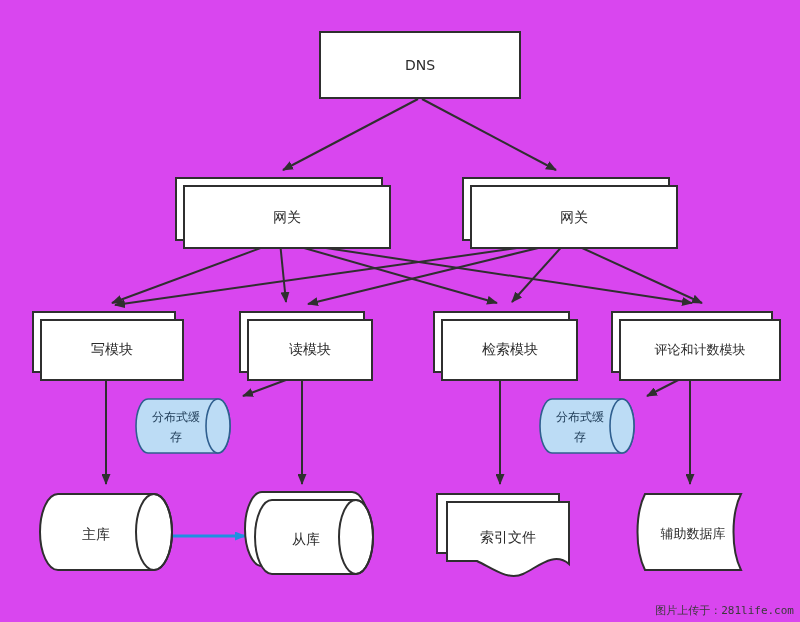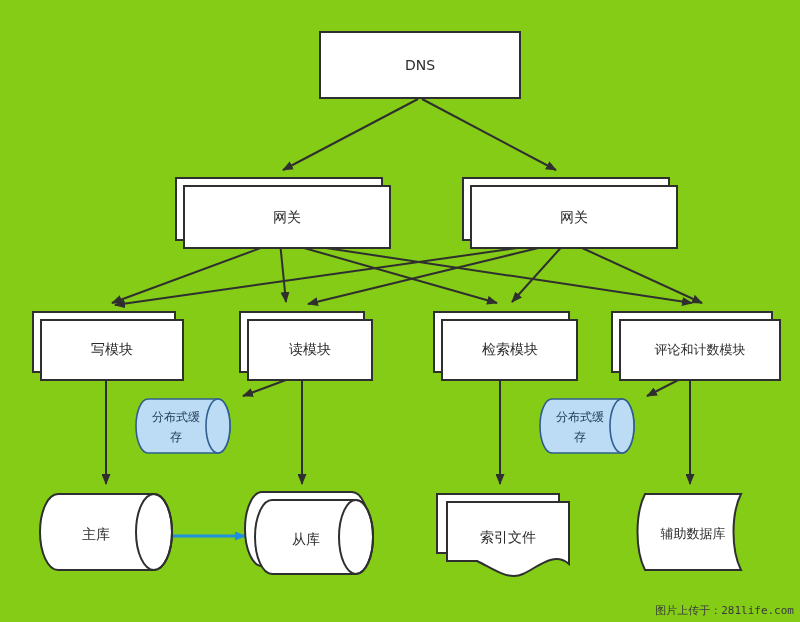--- a/index.html
+++ b/index.html
@@ -7,21 +7,21 @@
     padding: 0;
     background: #ffffff;
   }
   body {
     font-family: "Liberation Sans", sans-serif;
   }
   #diagram-root {
     position: relative;
     width: 800px;
     height: 622px;
-    background: #84cc16;
+    background: #d946ef;
     overflow: hidden;
     text-align: center;
   }
   #arch-svg {
     position: absolute;
     left: 0;
     top: 0;
     width: 800px;
     height: 622px;
   }

